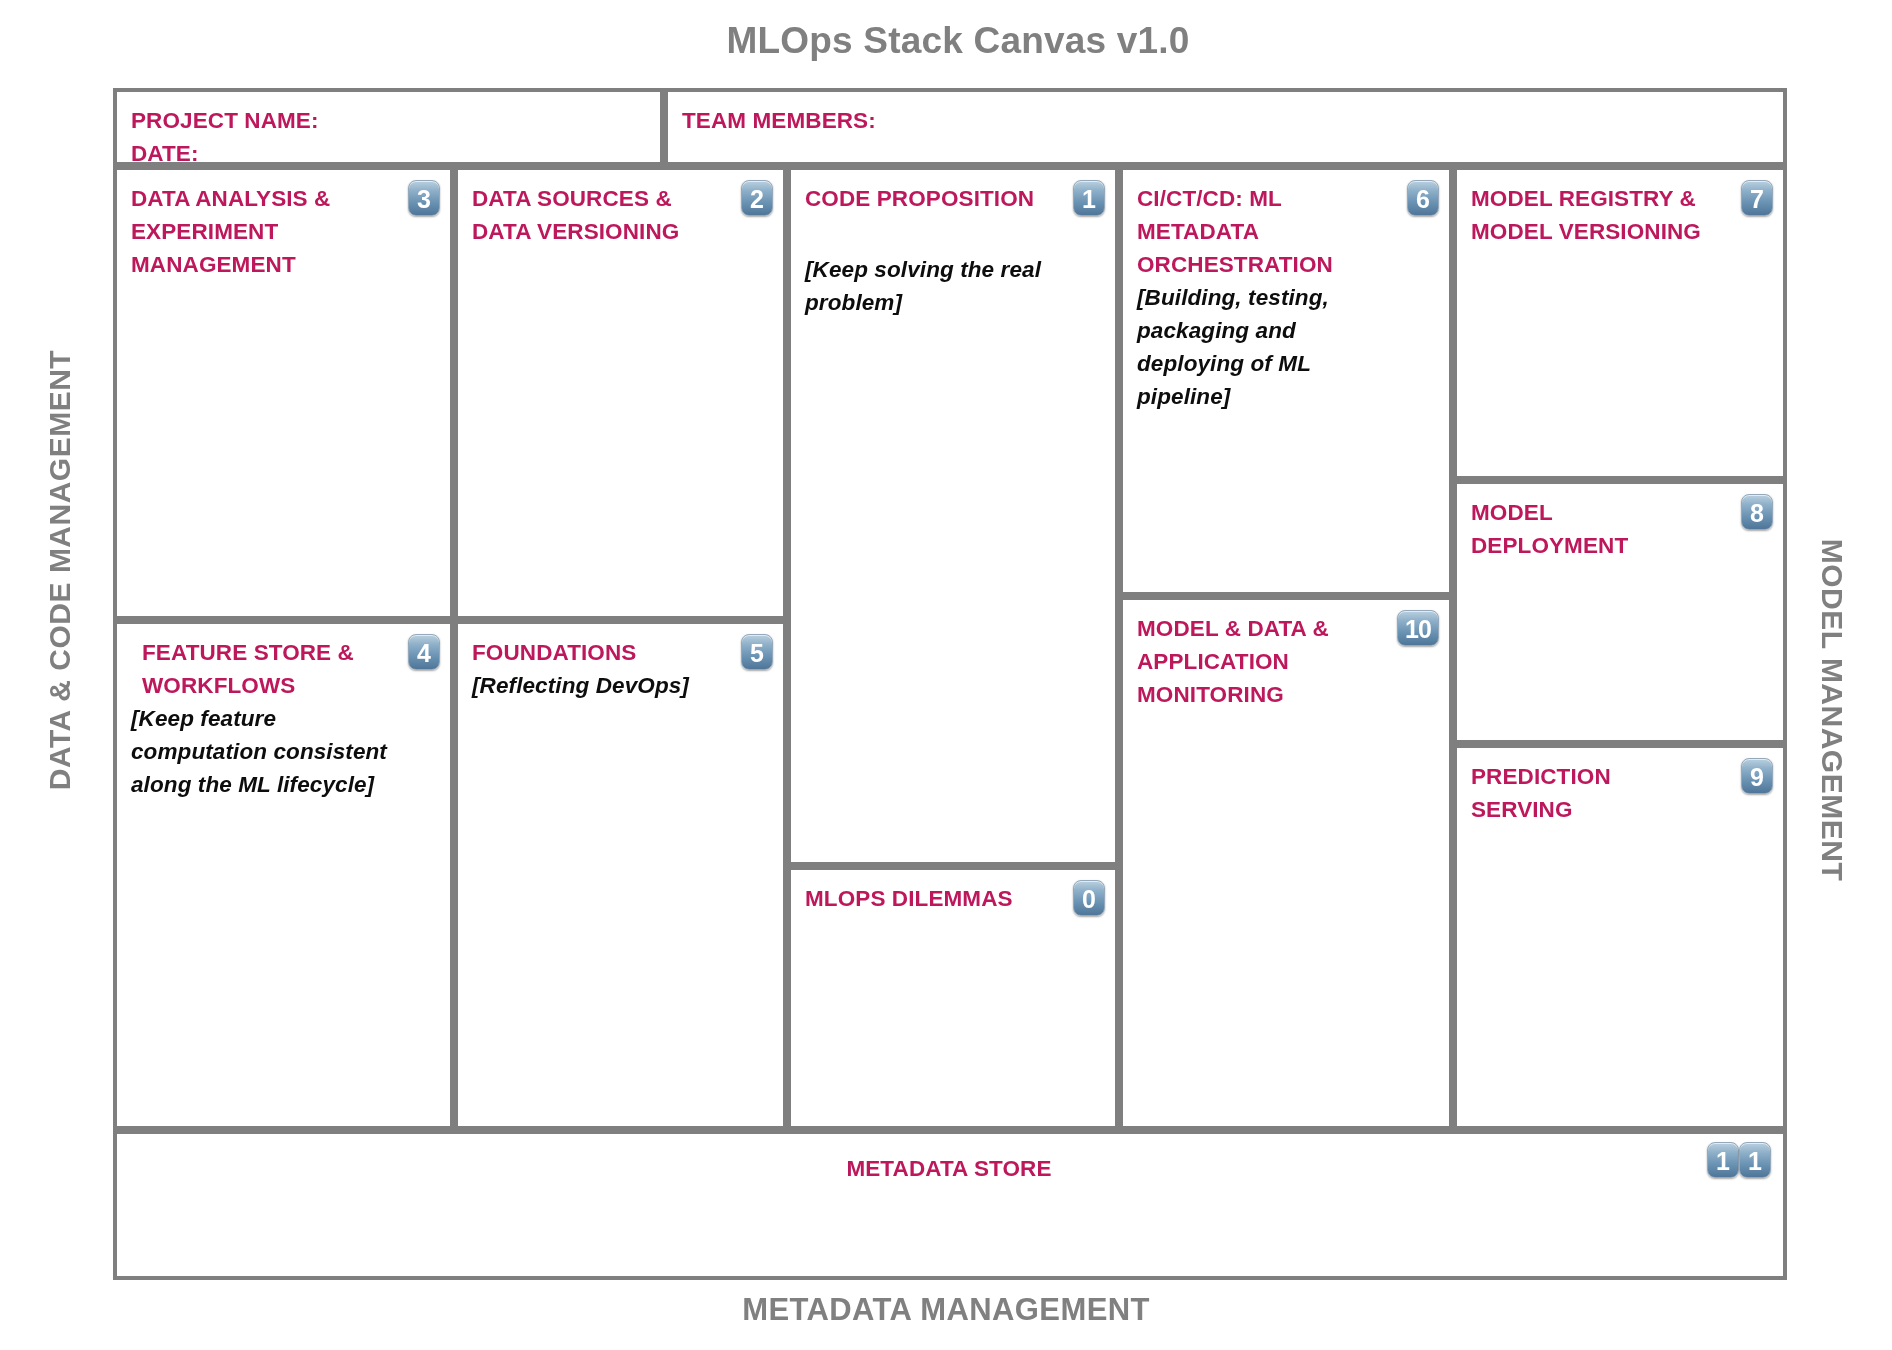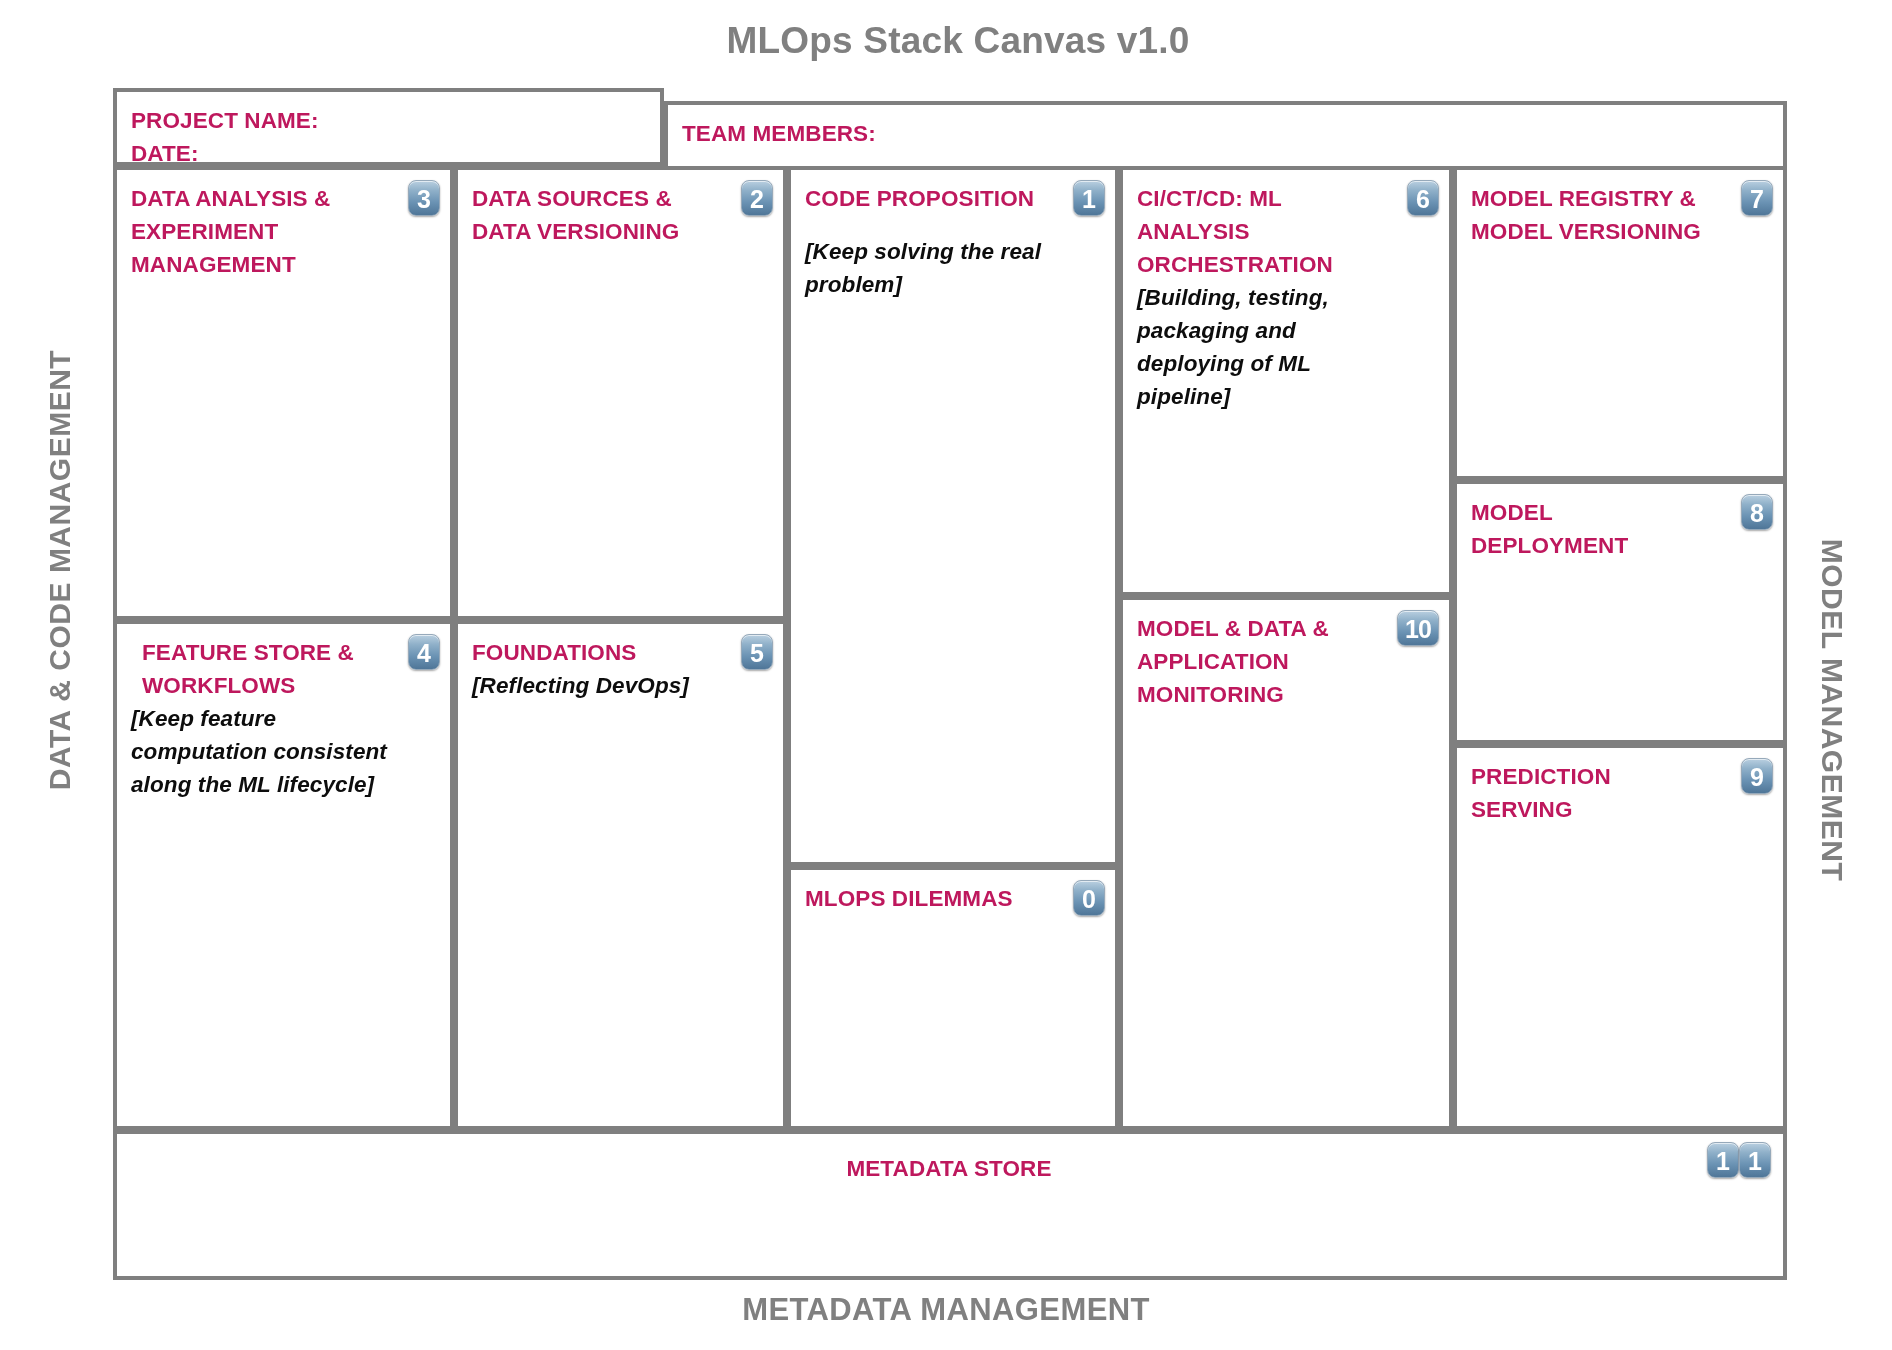--- a/index.html
+++ b/index.html
@@ -102,21 +102,21 @@
   .box-title.indent { padding-left: 11px; }
   .box-hint {
     font-size: 22.5px;
     font-weight: bold;
     font-style: italic;
     color: #0d0d0d;
     line-height: 33px;
     letter-spacing: 0.1px;
     max-width: calc(100% - 40px);
   }
-  .box-hint.gap { margin-top: 20px; }
+  .box-hint.gap { margin-top: 38px; }
   .box-title.center {
     text-align: center;
     max-width: 100%;
   }
 
   
   .badge-wrap {
     position: absolute;
     top: 10px;
     right: 10px;
@@ -135,21 +135,21 @@
     font-weight: bold;
     line-height: 36px;
     text-align: center;
     box-sizing: border-box;
   }
   .badge.wide { width: 42px; }
   .badge.wide span { letter-spacing: -1px; }
 
   
   #box-project   { left: 0px;    top: 0px;   width: 551px;  height: 78px; }
-  #box-team      { left: 551px;  top: 13px;   width: 1123px; height: 78px; }
+  #box-team      { left: 551px;  top: 0px;   width: 1123px; height: 78px; }
 
   #box-3  { left: 0px;    top: 78px;  width: 341px; height: 454px; }
   #box-2  { left: 341px;  top: 78px;  width: 333px; height: 454px; }
   #box-4  { left: 0px;    top: 532px; width: 341px; height: 510px; }
   #box-5  { left: 341px;  top: 532px; width: 333px; height: 510px; }
 
   #box-1  { left: 674px;  top: 78px;  width: 332px; height: 700px; }
   #box-0  { left: 674px;  top: 778px; width: 332px; height: 264px; }
 
   #box-6  { left: 1006px; top: 78px;  width: 334px; height: 430px; }
@@ -242,21 +242,21 @@
       </div>
       <div class="box-title">MLOPS DILEMMAS</div>
     </div>
   </div>
 
   <div class="box" id="box-6">
     <div class="box-inner">
       <div class="badge-wrap">
         <div class="badge"><span>6</span></div>
       </div>
-      <div class="box-title">CI/CT/CD: ML ANALYSIS ORCHESTRATION</div>
+      <div class="box-title">CI/CT/CD: ML METADATA ORCHESTRATION</div>
       <div class="box-hint">[Building, testing, packaging and deploying of ML pipeline]</div>
     </div>
   </div>
 
   <div class="box" id="box-10">
     <div class="box-inner">
       <div class="badge-wrap">
         <div class="badge wide"><span>10</span></div>
       </div>
       <div class="box-title">MODEL &amp; DATA &amp; APPLICATION MONITORING</div>

